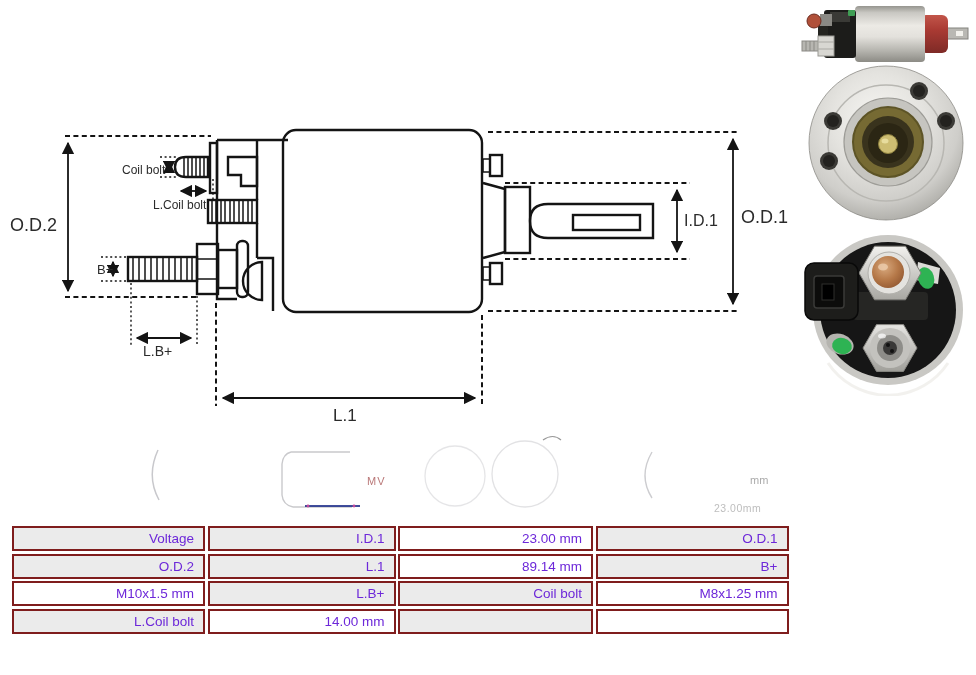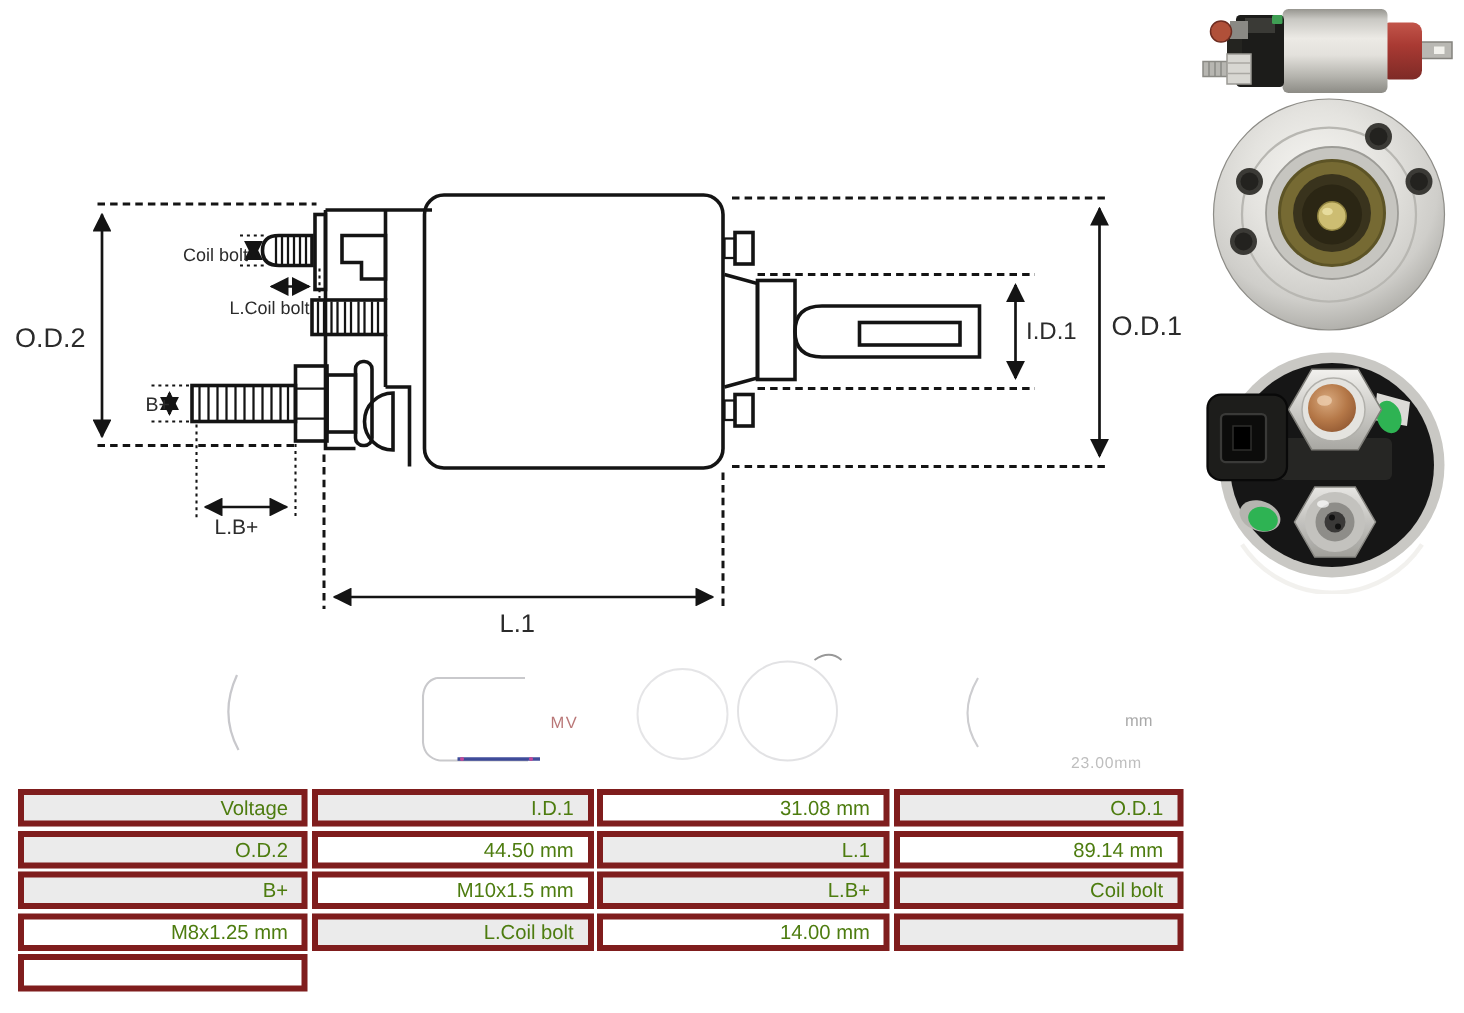--- a/index.html
+++ b/index.html
@@ -13,21 +13,21 @@
   .dash{fill:none;stroke:#141414;stroke-width:2;stroke-dasharray:5 3.4;}
   .dot{fill:none;stroke:#141414;stroke-width:1.4;stroke-dasharray:2 2.6;}
   .dim{stroke:#141414;stroke-width:1.8;}
   .lbl{fill:#2b2b2b;}
   
   .ghost{filter:blur(0.3px);}
   
   .spec{position:absolute;left:12px;top:526px;display:grid;
         grid-template-columns:193px 188px 195px 193px;
         grid-auto-rows:25px;gap:2.5px;}
-  .cell{box-sizing:border-box;border:4px solid #7f1d1d;font-size:13.5px;color:#4d7c0f;
+  .cell{box-sizing:border-box;border:2px solid #7f1d1d;font-size:13.5px;color:#6d28d9;
         display:flex;align-items:center;justify-content:flex-end;padding-right:9px;
         background:#ffffff;overflow:hidden;text-align:right;}
   .cell.lab{background:#ebebeb;}
 </style>
 </head>
 <body>
 
 <div class="stage">
 
   <svg class="abs" style="left:0;top:0;" width="800" height="460" viewBox="0 0 800 460">
@@ -218,25 +218,24 @@
     <path d="M543,440 Q553,433 561,440" stroke="#444444" stroke-width="1.2" fill="none" opacity=".55"></path>
     <path d="M652,452 Q638,476 652,498" stroke="#cdcdd0" stroke-width="1.4" fill="none"></path>
     <text x="367" y="485" font-size="11" letter-spacing="1" fill="#a85555" opacity=".8">MV</text>
     <text x="750" y="484" font-size="11" fill="#9b9b9b" opacity=".85">mm</text>
     <text x="714" y="512" font-size="10.5" letter-spacing=".5" fill="#a8a8a8" opacity=".75">23.00mm</text>
   </svg>
 
   <div class="spec">
     <div class="cell lab">Voltage</div>
     <div class="cell lab">I.D.1</div>
-    <div class="cell">31.08 mm</div>
+    <div class="cell">23.00 mm</div>
 
     <div class="cell lab">O.D.1</div>
     <div class="cell lab">O.D.2</div>
-    <div class="cell">44.50 mm</div>
 
     <div class="cell lab">L.1</div>
     <div class="cell">89.14 mm</div>
     <div class="cell lab">B+</div>
     <div class="cell">M10x1.5 mm</div>
 
     <div class="cell lab">L.B+</div>
     <div class="cell lab">Coil bolt</div>
     <div class="cell">M8x1.25 mm</div>
 

